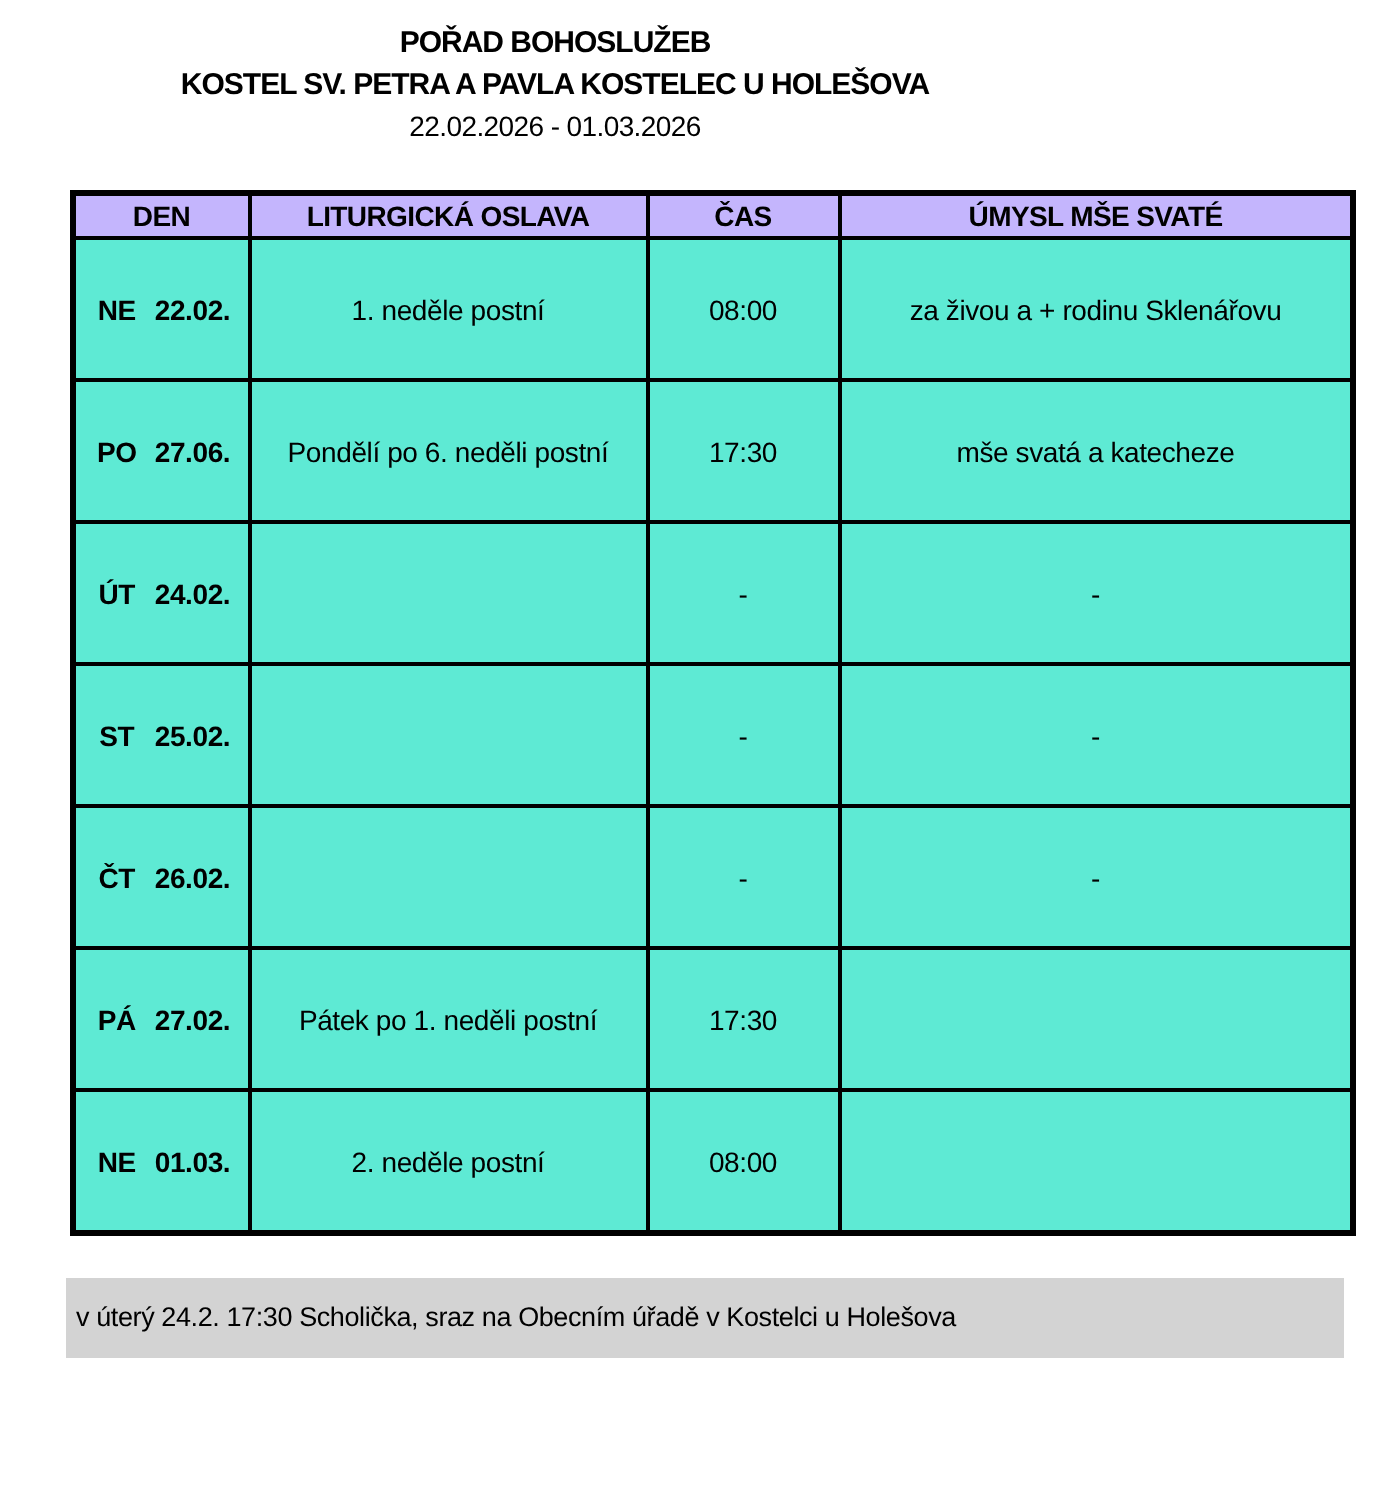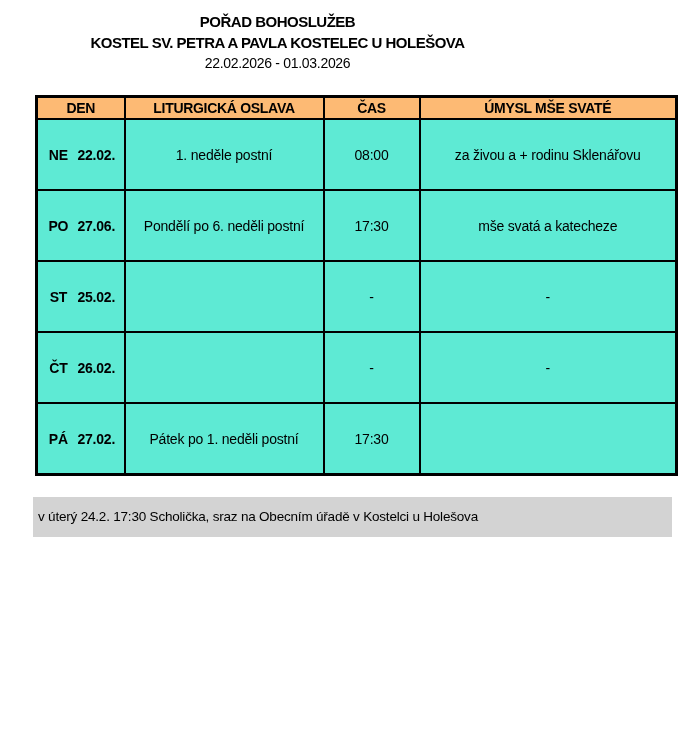--- a/index.html
+++ b/index.html
@@ -38,21 +38,21 @@
     margin: 21px 0 0 35px;
     width: 640px;
     border: 3px solid #000000;
   }
   table.schedule th,
   table.schedule td {
     border: 2px solid #000000;
     overflow: hidden;
   }
   table.schedule th {
-    background: #fdba74;
+    background: #c4b5fd;
     font-size: 14px;
     font-weight: bold;
     letter-spacing: -0.3px;
     height: 18px;
     padding: 1px 2px;
     text-align: center;
     vertical-align: middle;
   }
   table.schedule td {
     height: 65px;
@@ -132,20 +132,28 @@
 
   <tr>
     <td class="day-cell">
       <span class="day-abbr">PO</span><span class="day-date">27.06.</span>
     </td>
     <td class="liturgy-cell">Pondělí po 6. neděli postní</td>
     <td class="time-cell">17:30</td>
     <td class="intention-cell">mše svatá a katecheze</td>
   </tr>
 
+  <tr>
+    <td class="day-cell">
+      <span class="day-abbr">ÚT</span><span class="day-date">24.02.</span>
+    </td>
+    <td class="liturgy-cell"></td>
+    <td class="time-cell">-</td>
+    <td class="intention-cell">-</td>
+  </tr>
 
   <tr>
     <td class="day-cell">
       <span class="day-abbr">ST</span><span class="day-date">25.02.</span>
     </td>
     <td class="liturgy-cell"></td>
     <td class="time-cell">-</td>
     <td class="intention-cell">-</td>
   </tr>
 
@@ -161,18 +169,26 @@
   <tr>
     <td class="day-cell">
       <span class="day-abbr">PÁ</span><span class="day-date">27.02.</span>
     </td>
     <td class="liturgy-cell">Pátek po 1. neděli postní</td>
     <td class="time-cell">17:30</td>
     <td class="intention-cell"></td>
   </tr>
 
 
+  <tr>
+    <td class="day-cell">
+      <span class="day-abbr">NE</span><span class="day-date">01.03.</span>
+    </td>
+    <td class="liturgy-cell">2. neděle postní</td>
+    <td class="time-cell">08:00</td>
+    <td class="intention-cell"></td>
+  </tr>
 </tbody>
   </table>
 
   <div class="note">v úterý 24.2. 17:30 Scholička, sraz na Obecním úřadě v Kostelci u Holešova</div>
 
 </div>
 
 </body></html>

